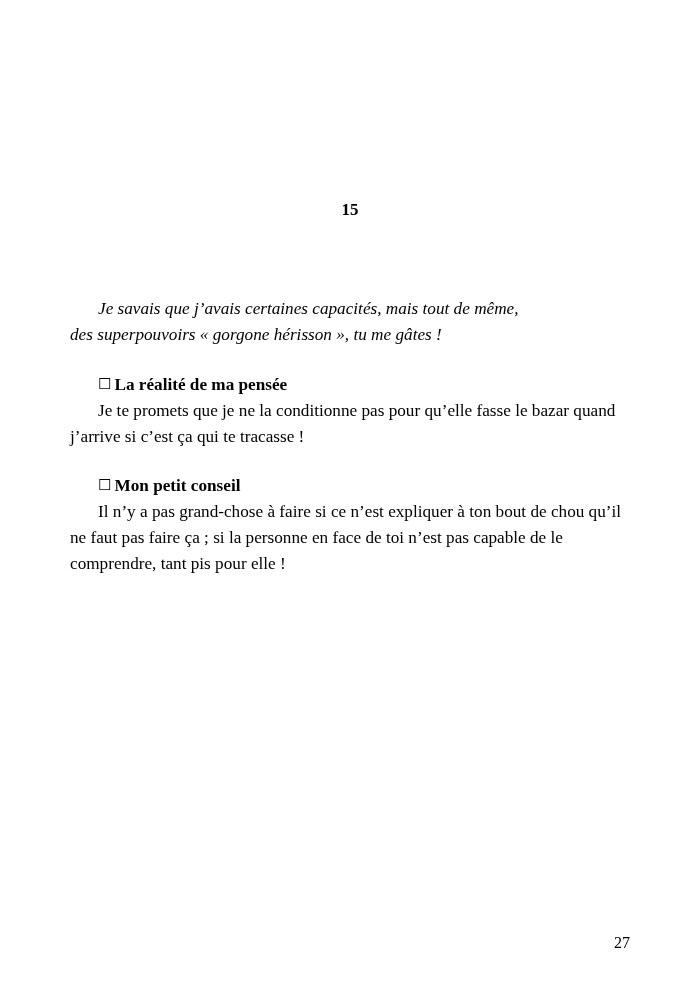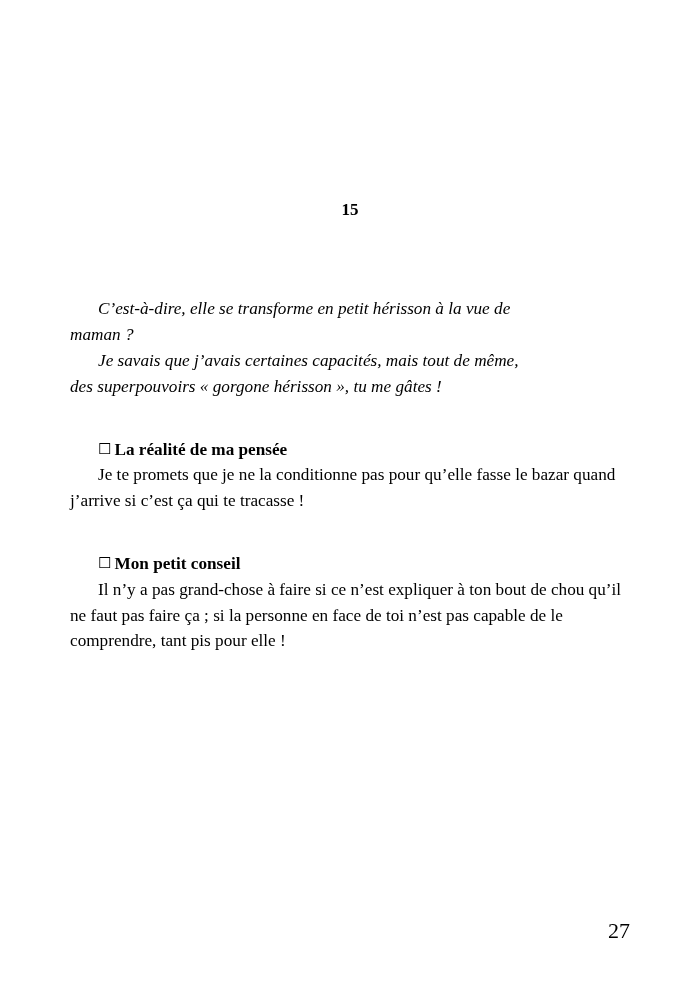--- a/index.html
+++ b/index.html
@@ -47,55 +47,54 @@
     font-style: italic;
   }
   p {
     margin: 0;
     text-indent: 0;
   }
   p.indent {
     text-indent: 28px;
   }
   .section {
-    margin-top: 37px;
+    margin-top: 24px;
   }
   .section-heading {
     font-weight: bold;
     text-indent: 28px;
     font-style: normal;
   }
   .box-glyph {
     font-weight: normal;
     font-size: 15px;
     vertical-align: 1px;
     padding-right: 3px;
   }
   .sect-body {
     font-style: normal;
   }
   .page-number {
     position: absolute;
     right: 70px;
-    bottom: 48px;
-    font-size: 22px;
+    bottom: 40px;
+    font-size: 16px;
   }
   .ital { font-style: italic; margin-top: 43px; }
 </style>
 </head>
 <body>
 
 <div class="page">
 
   <div class="chapter-head">
     <div class="chapter-number">15</div>
   </div>
 
   <div class="body-block intro">
-    <p class="indent"><span>C’est-à-dire, elle se transforme en petit hérisson à la vue de</span><br><span>maman ?</span></p>
     <p class="indent"><span>Je savais que j’avais certaines capacités, mais tout de même,</span><br><span>des superpouvoirs « gorgone hérisson »,</span><span class="ital"> tu me gâtes !</span></p>
   </div>
 
   <div class="body-block section">
     <p class="section-heading"><span class="box-glyph">☐</span><span>La réalité de ma pensée</span></p>
     <p class="indent sect-body">Je te promets que je ne la conditionne pas pour qu’elle fasse le bazar quand j’arrive si c’est ça qui te tracasse !</p>
   </div>
 
   <div class="body-block section">
     <p class="section-heading"><span class="box-glyph">☐</span><span>Mon petit conseil</span></p>

